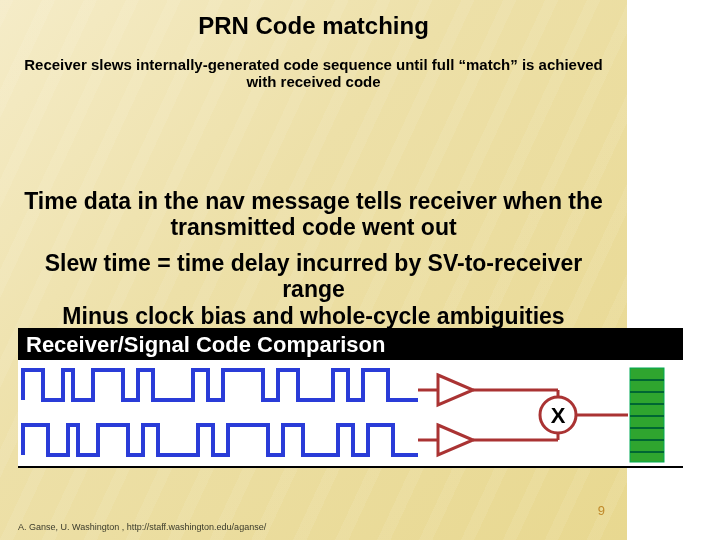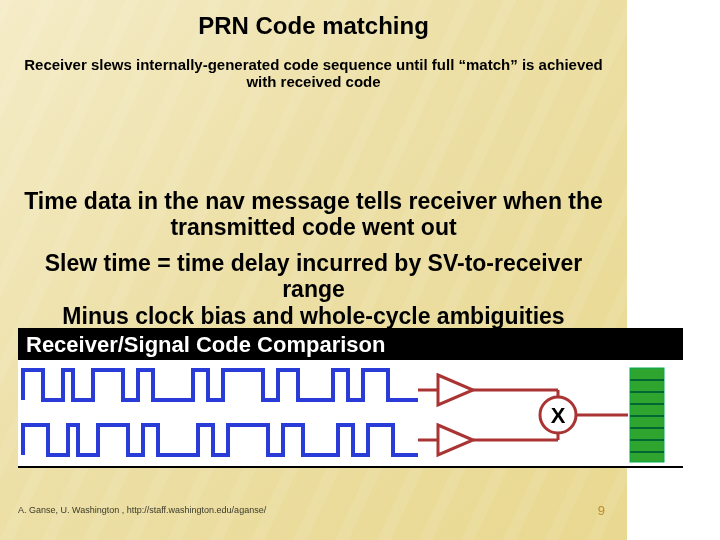--- a/index.html
+++ b/index.html
@@ -45,21 +45,21 @@
   }
   .diagram {
     position: absolute;
     left: 18px; top: 358px;
     width: 665px; height: 110px;
     background: #fff;
     border-top: 2px solid #000;
     border-bottom: 2px solid #000;
   }
   .footer {
-    position: absolute; left: 18px; bottom: 25px;
+    position: absolute; left: 18px; bottom: 8px;
     font-size: 9px; color: #3a3a2a;
   }
   .pagenum {
     position: absolute; right: 22px; bottom: 22px;
     font-size: 13px; color: #c08a2a;
   }
 </style>
 </head>
 <body>
 

